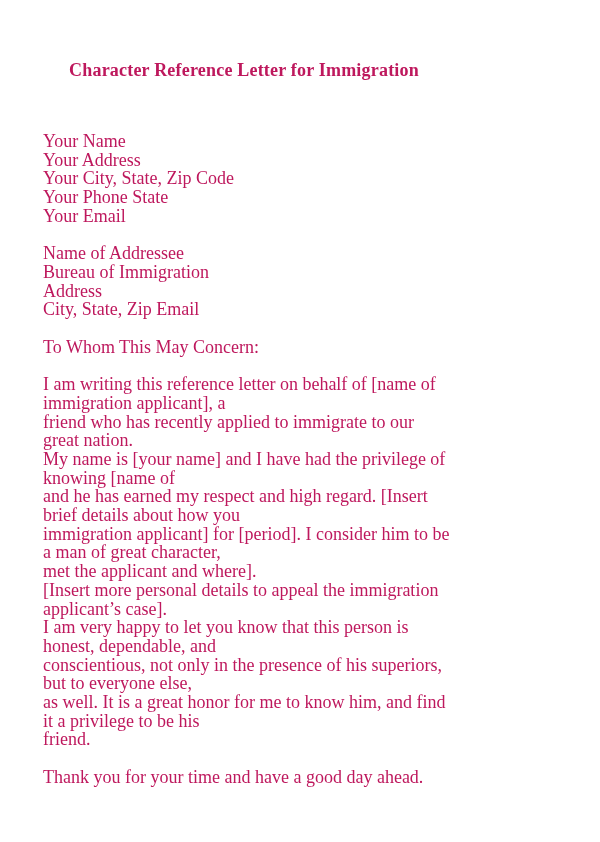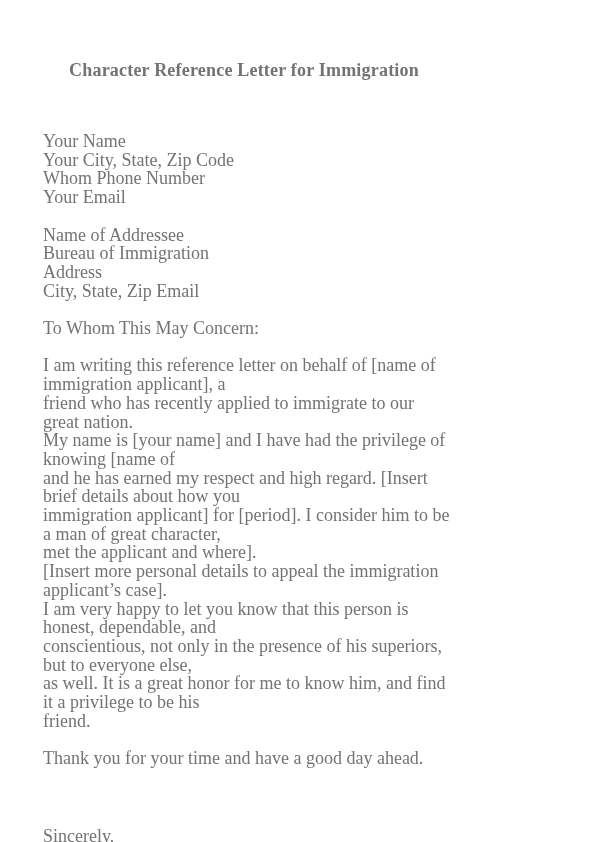--- a/index.html
+++ b/index.html
@@ -5,21 +5,21 @@
   html, body {
     margin: 0;
     padding: 0;
     background: #ffffff;
   }
   .page {
     position: relative;
     width: 488px;
     height: 842px;
     background: #ffffff;
-    color: #737373;
+    color: #be185d;
     font-family: "Liberation Serif", "DejaVu Serif", serif;
     overflow: hidden;
   }
   .title {
     margin: 58px 0 0 0;
     font-size: 18px;
     line-height: 24px;
     font-weight: bold;
     text-align: center;
     letter-spacing: 0.2px;
@@ -46,22 +46,23 @@
 </head>
 <body>
 
 <div class="page">
   <h1 class="title">Character Reference Letter for Immigration</h1>
 
   <div class="content">
 
     <div class="block">
         <div class="line">Your Name</div>
+        <div class="line">Your Address</div>
         <div class="line">Your City, State, Zip Code</div>
-        <div class="line">Whom Phone Number</div>
+        <div class="line">Your Phone State</div>
         <div class="line">Your Email</div>
       </div>
 
     <div class="block">
         <div class="line">Name of Addressee</div>
         <div class="line">Bureau of Immigration</div>
         <div class="line">Address</div>
         <div class="line">City, State, Zip Email</div>
       </div>
 

